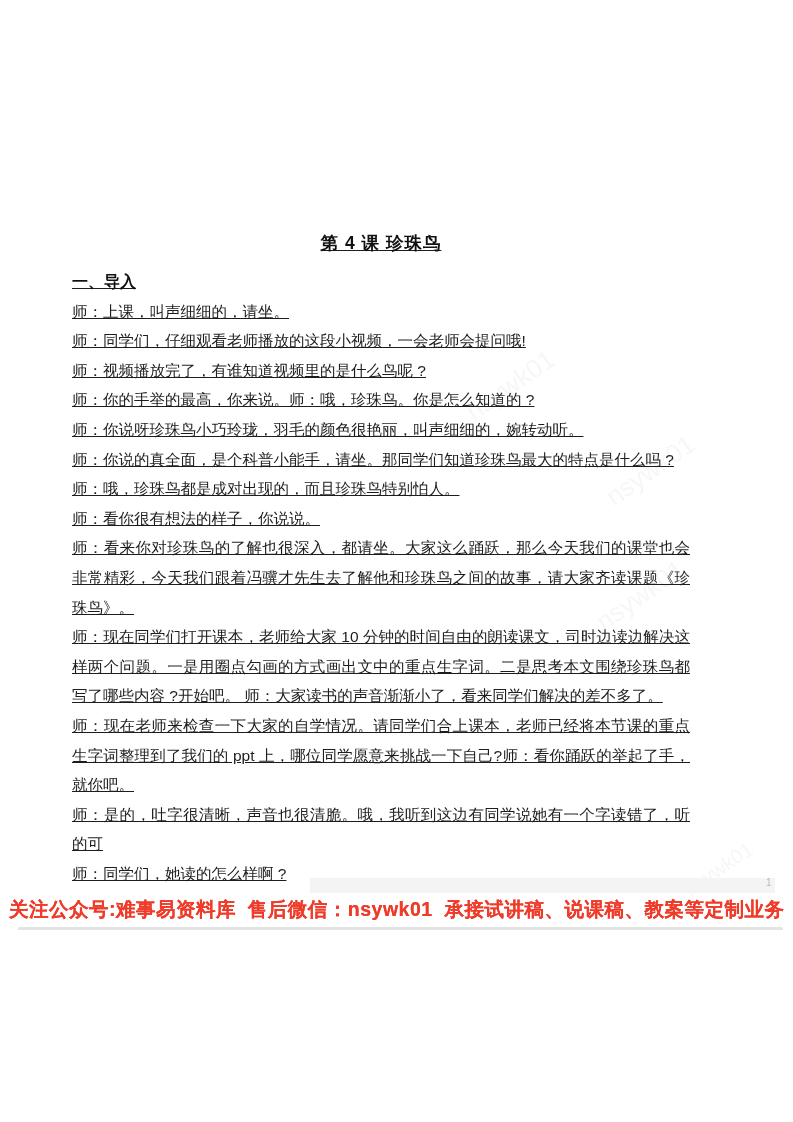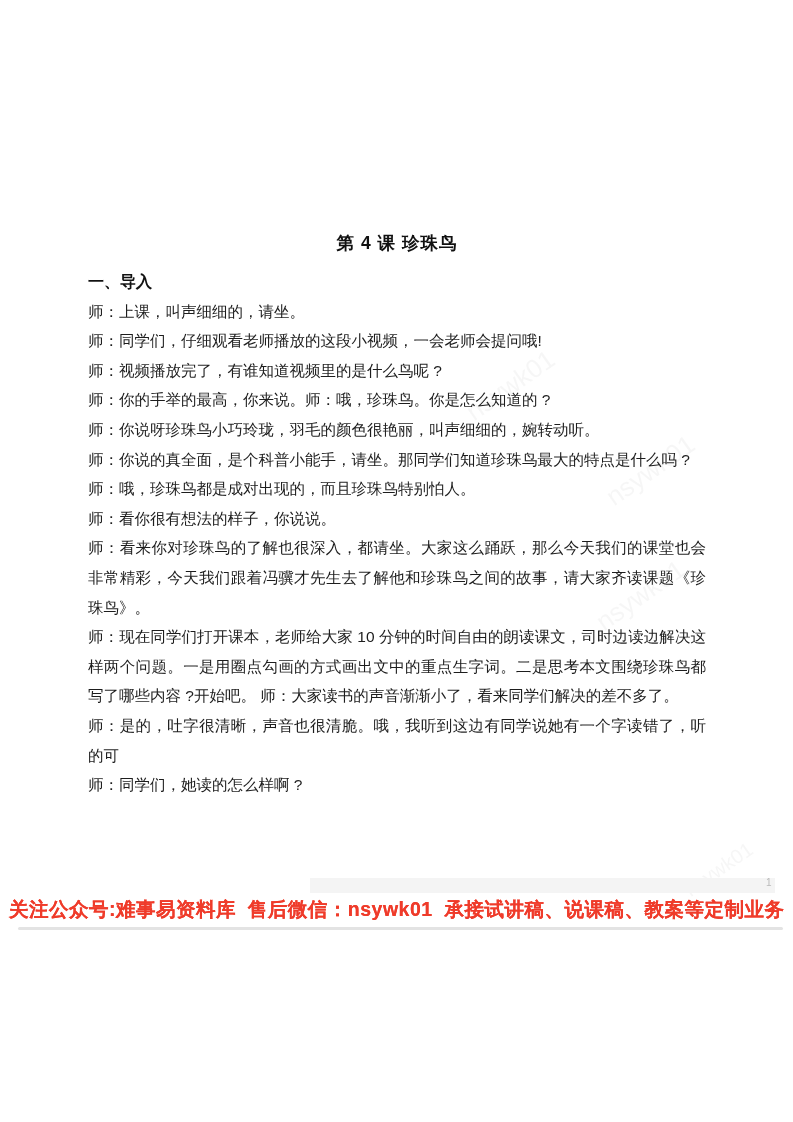--- a/index.html
+++ b/index.html
@@ -6,21 +6,21 @@
   .page {
     position:relative;
     width:793px; height:1122px;
     background:#ffffff;
     overflow:hidden;
     font-family:"Liberation Sans", sans-serif;
     color:#1d1d1d;
   }
   .content {
     position:absolute;
-    left:88px; top:229px; width:618px;
+    left:72px; top:229px; width:618px;text-decoration:underline;
   }
   .doc-title {
     text-align:center;
     font-weight:bold;
     font-size:17.5px;
     line-height:28px;
     letter-spacing:1px;
     color:#111;
   }
   .title-gap { height:10px; }
@@ -100,20 +100,21 @@
     <p class="para">师：同学们，仔细观看老师播放的这段小视频，一会老师会提问哦!</p>
     <p class="para">师：视频播放完了，有谁知道视频里的是什么鸟呢 ?</p>
     <p class="para">师：你的手举的最高，你来说。师：哦，珍珠鸟。你是怎么知道的 ?</p>
     <p class="para">师：你说呀珍珠鸟小巧玲珑，羽毛的颜色很艳丽，叫声细细的，婉转动听。</p>
     <p class="para">师：你说的真全面，是个科普小能手，请坐。那同学们知道珍珠鸟最大的特点是什么吗 ?</p>
     <p class="para">师：哦，珍珠鸟都是成对出现的，而且珍珠鸟特别怕人。</p>
     <p class="para">师：看你很有想法的样子，你说说。</p>
     <p class="para">师：看来你对珍珠鸟的了解也很深入，都请坐。大家这么踊跃，那么今天我们的课堂也会非常精彩，今天我们跟着冯骥才先生去了解他和珍珠鸟之间的故事，请大家齐读课题《珍珠鸟》。</p>
 
     <p class="para">师：现在同学们打开课本，老师给大家 10 分钟的时间自由的朗读课文，司时边读边解决这样两个问题。一是用圈点勾画的方式画出文中的重点生字词。二是思考本文围绕珍珠鸟都写了哪些内容 ?开始吧。 师：大家读书的声音渐渐小了，看来同学们解决的差不多了。</p>
+    <p class="para">师：现在老师来检查一下大家的自学情况。请同学们合上课本，老师已经将本节课的重点生字词整理到了我们的 ppt 上，哪位同学愿意来挑战一下自己?师：看你踊跃的举起了手，就你吧。</p>
     <p class="para">师：是的，吐字很清晰，声音也很清脆。哦，我听到这边有同学说她有一个字读错了，听的可</p>
     <p class="para">师：同学们，她读的怎么样啊 ?</p>
   </div>
 
   <div class="scan-band"></div>
   <span class="page-number">1</span>
 
   <div class="footer-banner">关注公众号:难事易资料库  售后微信：nsywk01  承接试讲稿、说课稿、教案等定制业务</div>
   <div class="banner-shadow"></div>
 

